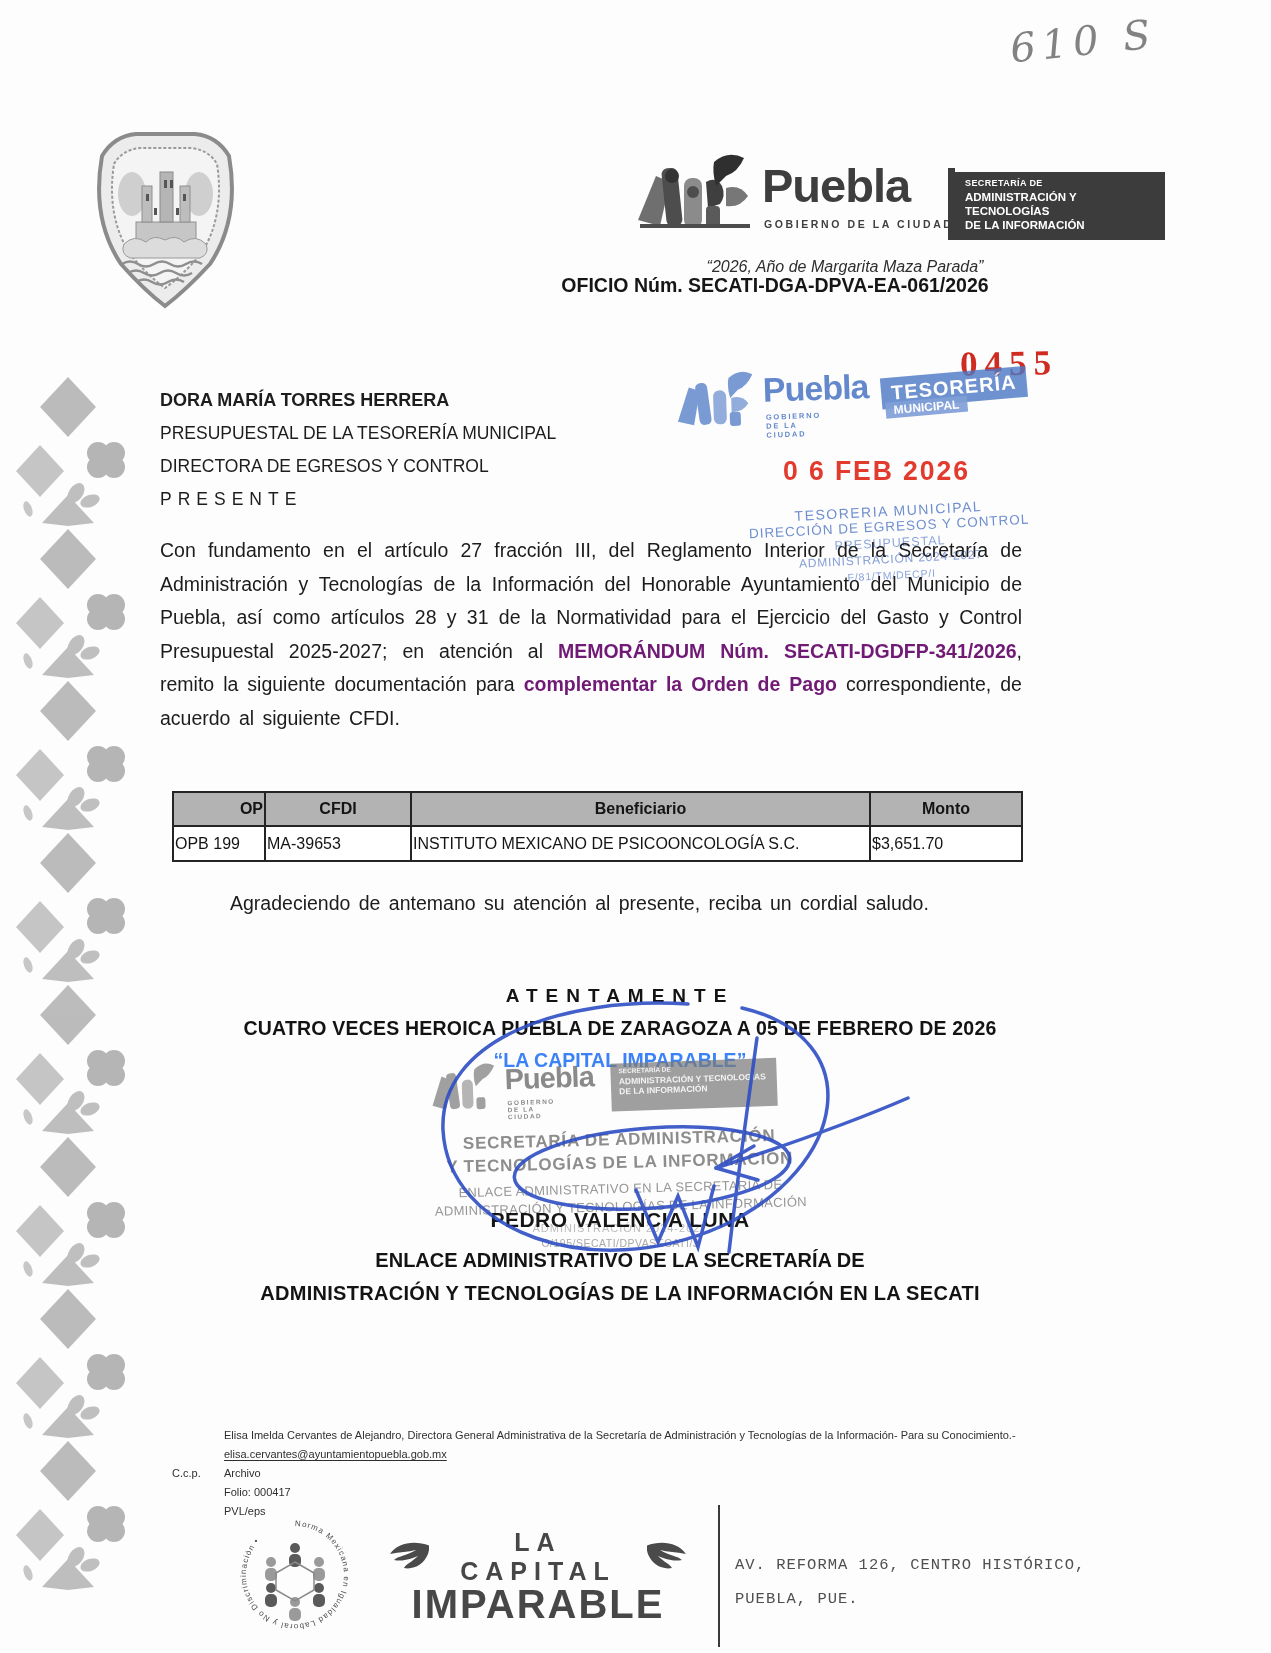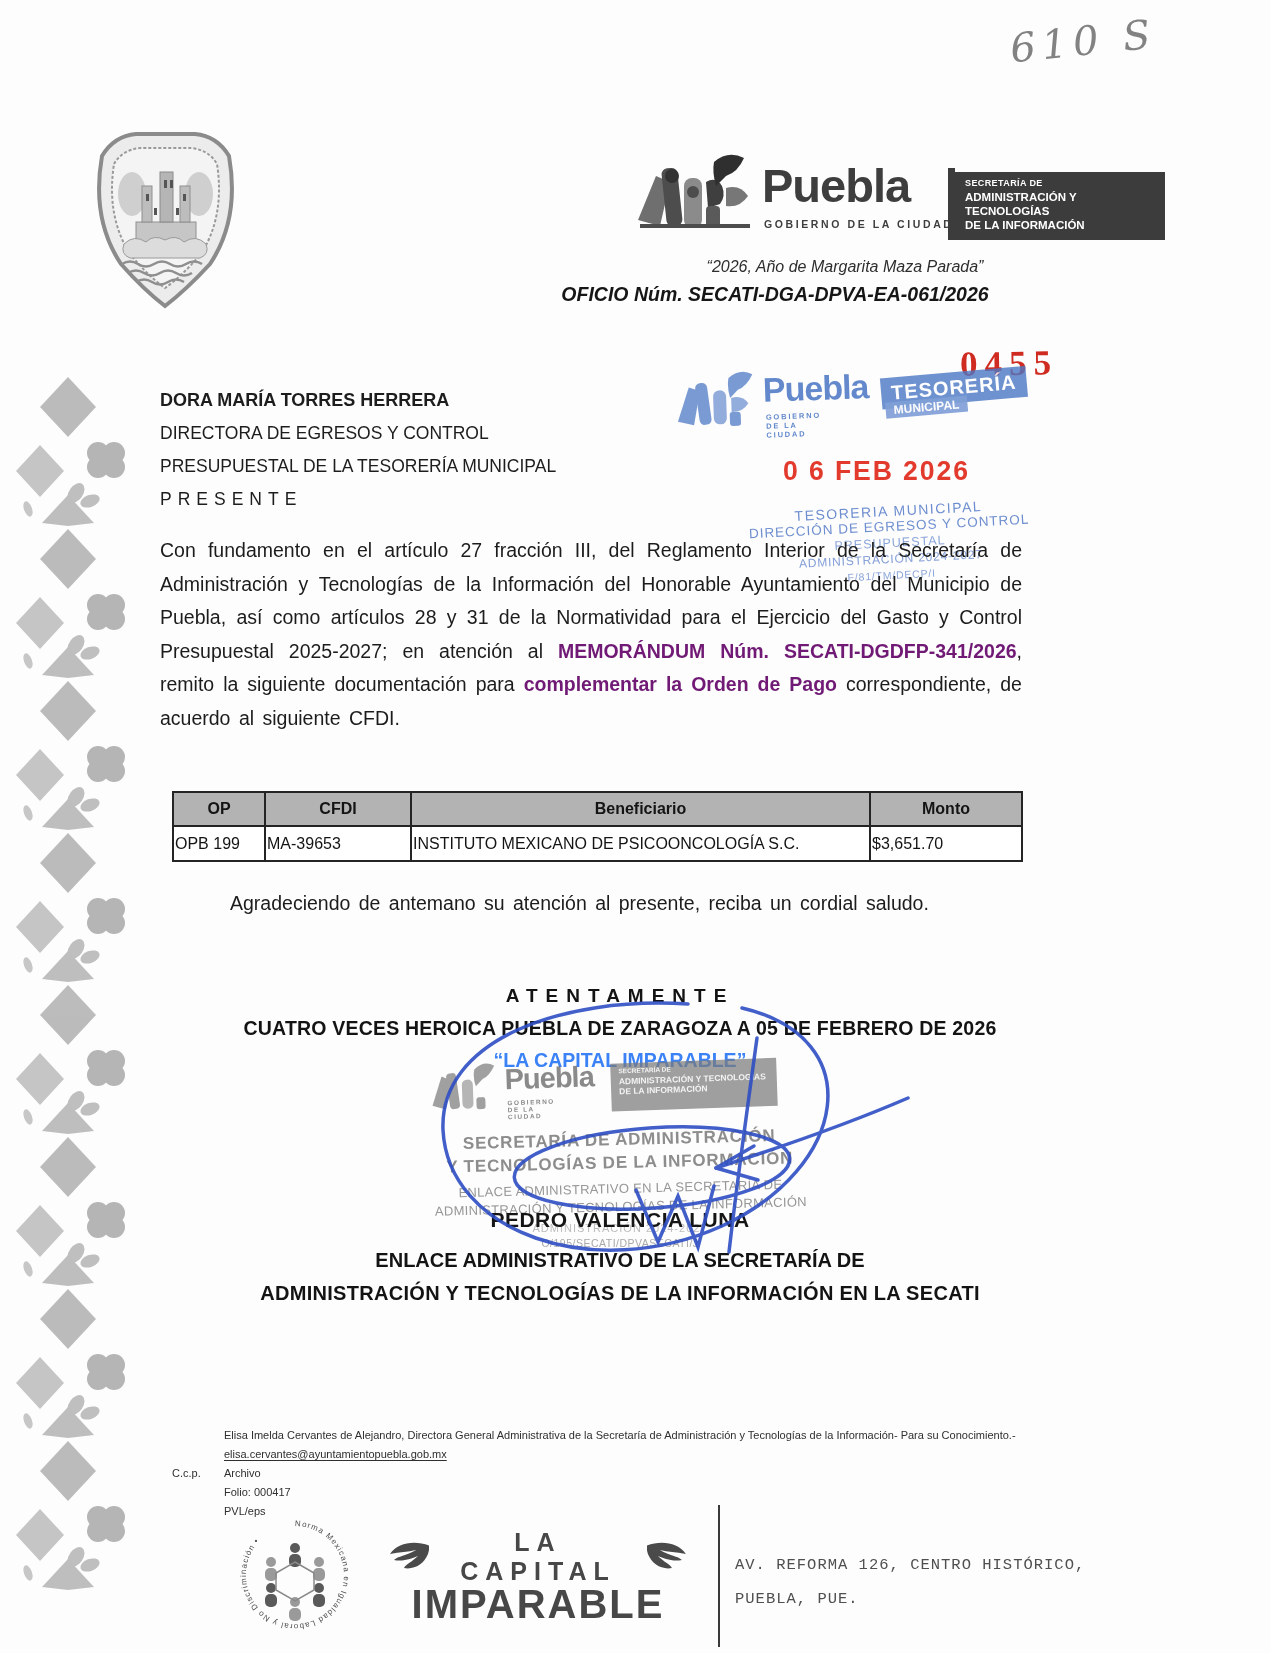--- a/index.html
+++ b/index.html
@@ -6,21 +6,21 @@
   .page{position:relative;width:1271px;height:1653px;background:#fdfdfd;margin:0 auto;overflow:hidden;
         font-family:"Liberation Sans",sans-serif;color:#222;}
   .abs{position:absolute;}
   
   .hand-number{left:1010px;top:18px;font-family:"DejaVu Serif",serif;font-style:italic;
                font-size:40px;color:#828282;transform:rotate(-6deg);letter-spacing:6px;}
   .logo-word{font-weight:bold;color:#3e3e3e;letter-spacing:-1px;}
   .logo-tag{font-weight:bold;color:#3e3e3e;letter-spacing:2.6px;}
   .darkbox{background:#3c3c3c;color:#fff;}
   .year-legend{left:560px;top:258px;width:570px;text-align:center;font-size:16px;color:#2e2e2e;font-style:italic;}
-  .oficio{left:420px;top:283px;width:710px;text-align:center;font-size:19.5px;font-weight:bold;color:#161616;font-style:italic;}
+  .oficio{left:420px;top:274px;width:710px;text-align:center;font-size:19.5px;font-weight:bold;color:#161616;}
   
   .recipient{left:160px;top:384px;font-size:17.5px;line-height:33px;color:#1d1d1d;}
   .recipient .rname{font-weight:bold;font-size:18px;}
   .presente{letter-spacing:6px;}
   
   .red-folio{left:960px;top:344px;font-family:"Liberation Serif",serif;font-weight:bold;
              font-size:35px;color:#cf2b20;letter-spacing:7px;transform:rotate(-1deg);}
   .blue{color:#4e79c5;}
   .blue-stamp{left:672px;top:366px;transform:rotate(-2deg);opacity:.88;}
   .blue-badge{background:#4e79c5;color:#fff;font-weight:bold;transform:rotate(-3deg);opacity:.92;}
@@ -143,22 +143,22 @@
     <div style="font-size:9px;font-weight:bold;letter-spacing:.4px;">SECRETARÍA DE</div>
     <div style="font-size:11.5px;font-weight:bold;line-height:14px;margin-top:2px;">ADMINISTRACIÓN Y TECNOLOGÍAS</div>
     <div style="font-size:11.5px;font-weight:bold;line-height:14px;">DE LA INFORMACIÓN</div>
   </div>
 
   <div class="abs year-legend">“2026, Año de Margarita Maza Parada”</div>
   <div class="abs oficio">OFICIO Núm. SECATI-DGA-DPVA-EA-061/2026</div>
 
   <div class="abs recipient">
     <div class="rname">DORA MARÍA TORRES HERRERA</div>
+    <div>PRESUPUESTAL DE LA TESORERÍA MUNICIPAL</div>
     <div>DIRECTORA DE EGRESOS Y CONTROL</div>
-    <div>PRESUPUESTAL DE LA TESORERÍA MUNICIPAL</div>
     <div class="presente">PRESENTE</div>
   </div>
 
   <div class="abs red-folio">0455</div>
 
   <div class="abs blue-stamp">
     <svg class="abs" style="left:0;top:6px;" width="86" height="66">
       <g fill="#4e79c5" opacity=".85">
         <polygon points="4,50 16,16 27,20 20,54"></polygon>
         <rect x="24" y="12" width="12" height="42" rx="5" transform="rotate(-6 30 33)"></rect>
@@ -182,21 +182,21 @@
     <div style="font-size:12.5px;letter-spacing:1px;opacity:.8;">PRESUPUESTAL</div>
     <div style="font-size:12px;letter-spacing:.8px;opacity:.85;">ADMINISTRACIÓN 2024-2027</div>
     <div style="font-size:10.5px;letter-spacing:.8px;opacity:.8;">F/81/TM/DECP/I</div>
   </div>
 
   <p class="abs body-par" style="margin:0;"><span>Con fundamento en el artículo 27 fracción III, del Reglamento Interior de la Secretaría de Administración y Tecnologías de la Información del Honorable Ayuntamiento del Municipio de Puebla, así como artículos 28 y 31 de la Normatividad para el Ejercicio del Gasto y Control Presupuestal 2025-2027; en atención al </span><b>MEMORÁNDUM Núm. SECATI-DGDFP-341/2026</b><span>, remito la siguiente documentación para </span><b>complementar la Orden de Pago</b><span> correspondiente, de acuerdo al siguiente CFDI.</span></p>
 
   <table class="abs cfdi-table">
     <tbody>
         <tr>
-      <th style="width:88px;">OP</th>
+      <th style="width:88px;text-align:right;">OP</th>
       <th style="width:142px;">CFDI</th>
       <th style="width:455px;">Beneficiario</th>
       <th style="width:148px;">Monto</th>
     </tr>
     <tr>
       <td>OPB 199</td>
       <td>MA-39653</td>
       <td>INSTITUTO MEXICANO DE PSICOONCOLOGÍA S.C.</td>
       <td>$3,651.70</td>
     </tr>

